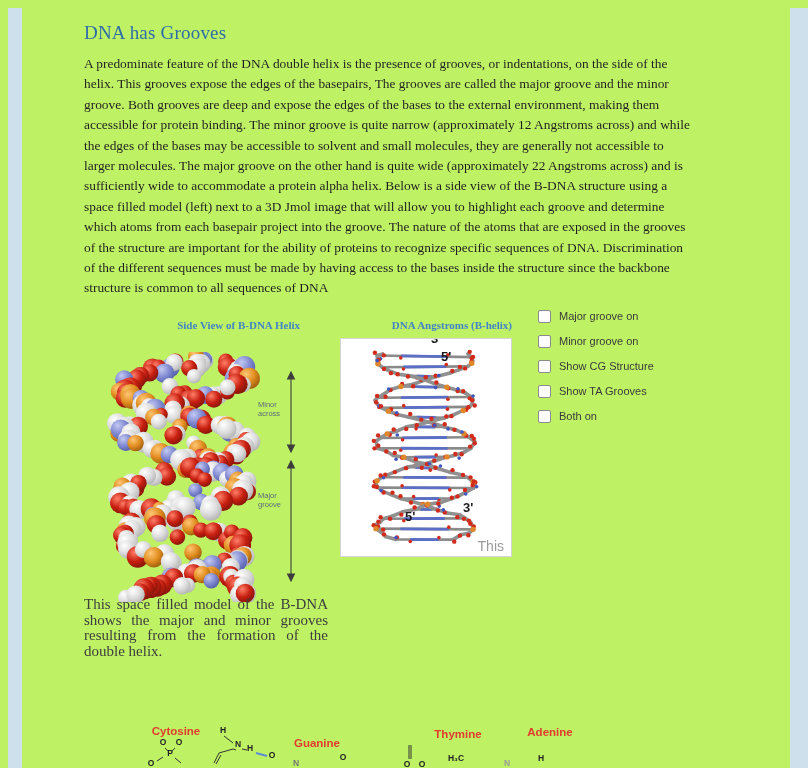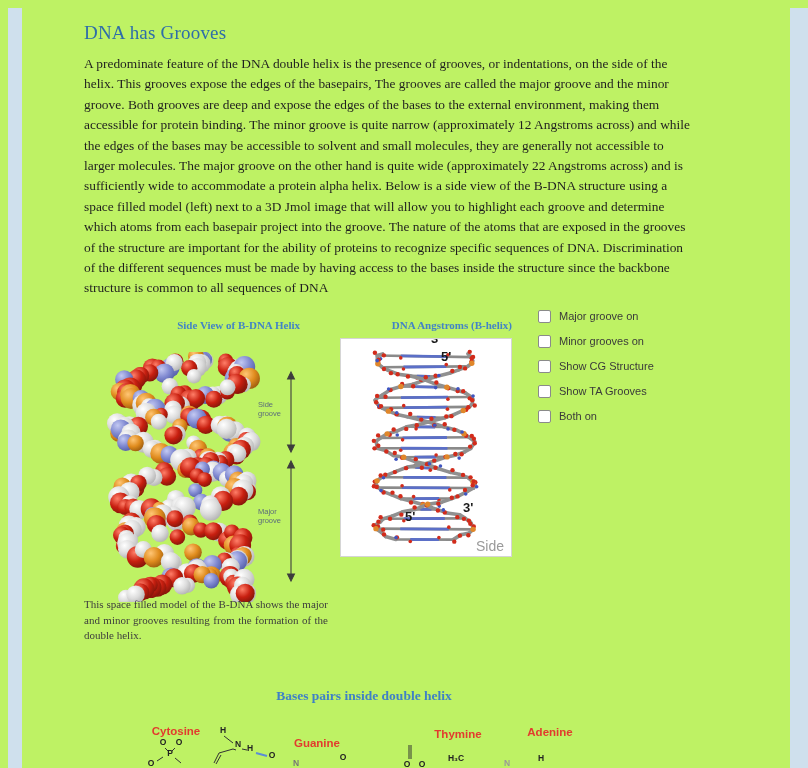--- a/index.html
+++ b/index.html
@@ -16,21 +16,21 @@
   .title{position:absolute;left:84px;top:22px;font-size:19px;color:var(--title);
     font-weight:normal;letter-spacing:.2px;}
   .para{position:absolute;left:84px;top:54px;width:608px;font-size:13.4px;
     line-height:20.4px;color:var(--body);text-align:left;}
   .fig-heading{position:absolute;text-align:right;font-size:11px;font-weight:bold;
     color:var(--figblue);}
   .spacefill-wrap{position:absolute;left:95px;top:352px;width:180px;height:250px;}
   .groove-arrows{position:absolute;left:283px;top:370px;width:16px;height:214px;}
   .groove-label{position:absolute;width:38px;font-family:"Liberation Sans",sans-serif;
     font-size:7.5px;line-height:8.5px;color:#5b6b7b;}
-  .caption{position:absolute;left:84px;top:597px;width:244px;font-size:11px;
+  .caption{position:absolute;left:84px;top:597px;width:244px;font-size:15px;
     line-height:15.5px;color:#3d3d3d;text-align:justify;}
   .jmol-box{position:absolute;left:340px;top:338px;width:172px;height:219px;
     background:#fff;border:1px solid #d5d5d5;overflow:hidden;}
   .jmol-lbl{position:absolute;font-family:"Liberation Sans",sans-serif;
     font-size:13px;font-weight:bold;color:#1a1a1a;}
   .jmol-mark{position:absolute;right:7px;bottom:2px;font-family:"Liberation Sans",sans-serif;
     font-size:14px;color:var(--jmolgray);font-weight:normal;}
   .ctrl-row{position:absolute;left:538px;display:flex;align-items:flex-start;gap:8px;height:16px;}
   .ctrl-row input{appearance:none;-webkit-appearance:none;width:13px;height:13px;
     border:1px solid #8a8a8a;border-radius:2px;background:#fff;margin:0;}
@@ -345,22 +345,22 @@
       <line x1="8" y1="8" x2="8" y2="76"></line>
       <path d="M8 2 L4.6 9 L11.4 9 Z"></path>
         <path d="M8 82 L4.6 75 L11.4 75 Z"></path>
     </g>
     <g stroke="#3d3d3d" stroke-width="1.1" fill="#3d3d3d">
       <line x1="8" y1="97" x2="8" y2="205"></line>
       <path d="M8 91 L4.6 98 L11.4 98 Z"></path>
         <path d="M8 211 L4.6 204 L11.4 204 Z"></path>
     </g>
   </svg>
-  <div class="groove-label" style="left:258px;top:401px">Side groove</div>
-  <div class="groove-label" style="left:258px;top:508px">Major groove</div>
+  <div class="groove-label" style="left:258px;top:401px">Minor across</div>
+  <div class="groove-label" style="left:258px;top:492px">Major groove</div>
   <p class="caption">This space filled model of the B-DNA shows the major and minor grooves resulting from the formation of the double helix.</p>
 
   <div class="fig-heading" style="left:340px;top:319px;width:172px">DNA Angstroms (B-helix)</div>
   <div class="jmol-box">
     <svg id="jmol" width="170" height="217">
         <line x1="130.5067527446788" y1="18.093385295459832" x2="36.202791675059075" y2="16.488030864374544" stroke="#8a8a8a" stroke-width="2.6"></line>
         <line x1="106.93076247727387" y1="17.69204668768851" x2="59.77878194246401" y2="16.889369472145866" stroke="#5b6fc7" stroke-width="2.8"></line>
         <circle cx="106.93076247727387" cy="15.69204668768851" r="1.8" fill="#d22b1b"></circle>
         <circle cx="59.77878194246401" cy="18.889369472145866" r="1.8" fill="#d22b1b"></circle>
         <line x1="126.67995777653019" y1="27.363427471767434" x2="41.05758368497509" y2="28.231559687691995" stroke="#8a8a8a" stroke-width="2.6"></line>
@@ -681,45 +681,44 @@
         <circle cx="34.97530418748954" cy="189.6465471764603" r="2.7" fill="#e0872a"></circle>
         <circle cx="42.22534697302338" cy="190.66193797675555" r="2.2" fill="#d22b1b"></circle>
         <circle cx="43.03348522404894" cy="195.39994186630304" r="2.2" fill="#d22b1b"></circle>
         <circle cx="55.87576344624722" cy="198.3740016645752" r="2.2" fill="#d22b1b"></circle>
         <circle cx="55.00958580026963" cy="198.49996676808223" r="1.8" fill="#3f55c0"></circle>
       </svg>
     <span class="jmol-lbl" style="left:90px;top:-8px">3</span>
     <span class="jmol-lbl" style="left:100px;top:10px">5'</span>
     <span class="jmol-lbl" style="left:64px;top:170px">5'</span>
     <span class="jmol-lbl" style="left:122px;top:161px">3'</span>
-    <span class="jmol-mark">Side</span>
+    <span class="jmol-mark">This</span>
   </div>
 
   <div class="ctrl-row" style="top:310px">
     <input type="checkbox" style="">
     <span class="ctrl-label">Major groove on</span>
   </div>
   <div class="ctrl-row" style="top:335px">
     <input type="checkbox" style="">
-    <span class="ctrl-label">Minor grooves on</span>
+    <span class="ctrl-label">Minor groove on</span>
   </div>
   <div class="ctrl-row" style="top:360px">
     <input type="checkbox" style="">
     <span class="ctrl-label">Show CG Structure</span>
   </div>
   <div class="ctrl-row" style="top:385px">
     <input type="checkbox" style="">
     <span class="ctrl-label">Show TA Grooves</span>
   </div>
   <div class="ctrl-row" style="top:410px">
     <input type="checkbox" style="">
     <span class="ctrl-label">Both on</span>
   </div>
 
-  <div class="section-heading">Bases pairs inside double helix</div>
   <svg id="chem" width="560" height="50" viewBox="130 718 560 50">
       <line x1="256" y1="753" x2="267" y2="756" stroke="#5b8dd6" stroke-width="2"></line>
       <line x1="157" y1="761" x2="163" y2="757" stroke="#333333" stroke-width="1"></line>
       <line x1="175" y1="758" x2="181" y2="763" stroke="#333333" stroke-width="1"></line>
       <line x1="165" y1="748" x2="168" y2="751" stroke="#333333" stroke-width="1"></line>
       <line x1="175" y1="748" x2="172" y2="751" stroke="#333333" stroke-width="1"></line>
       <line x1="224" y1="736" x2="233" y2="743" stroke="#333333" stroke-width="1"></line>
       <line x1="242" y1="749" x2="247" y2="750" stroke="#333333" stroke-width="1"></line>
       <line x1="214" y1="763" x2="219" y2="753" stroke="#333333" stroke-width="1"></line>
       <line x1="219" y1="753" x2="233" y2="749" stroke="#333333" stroke-width="1"></line>

